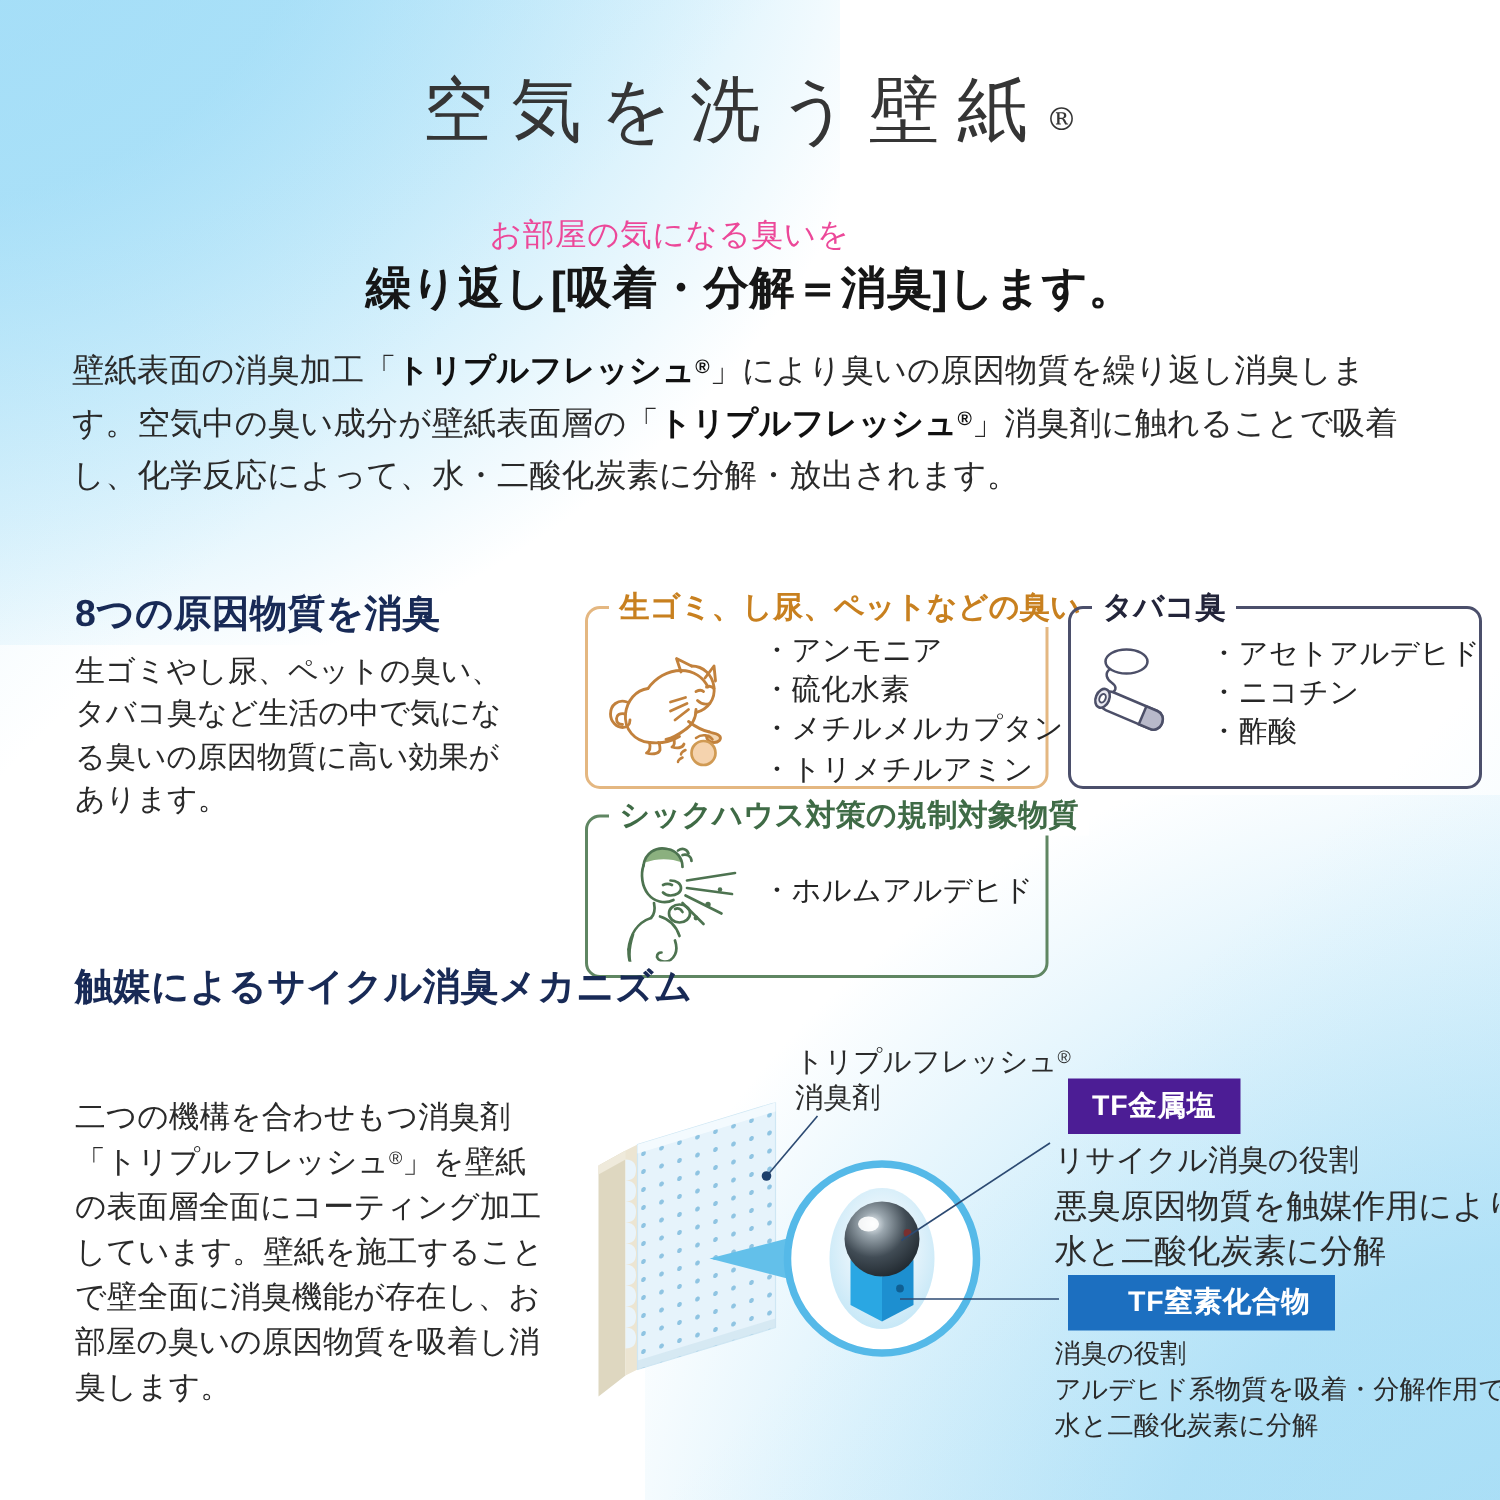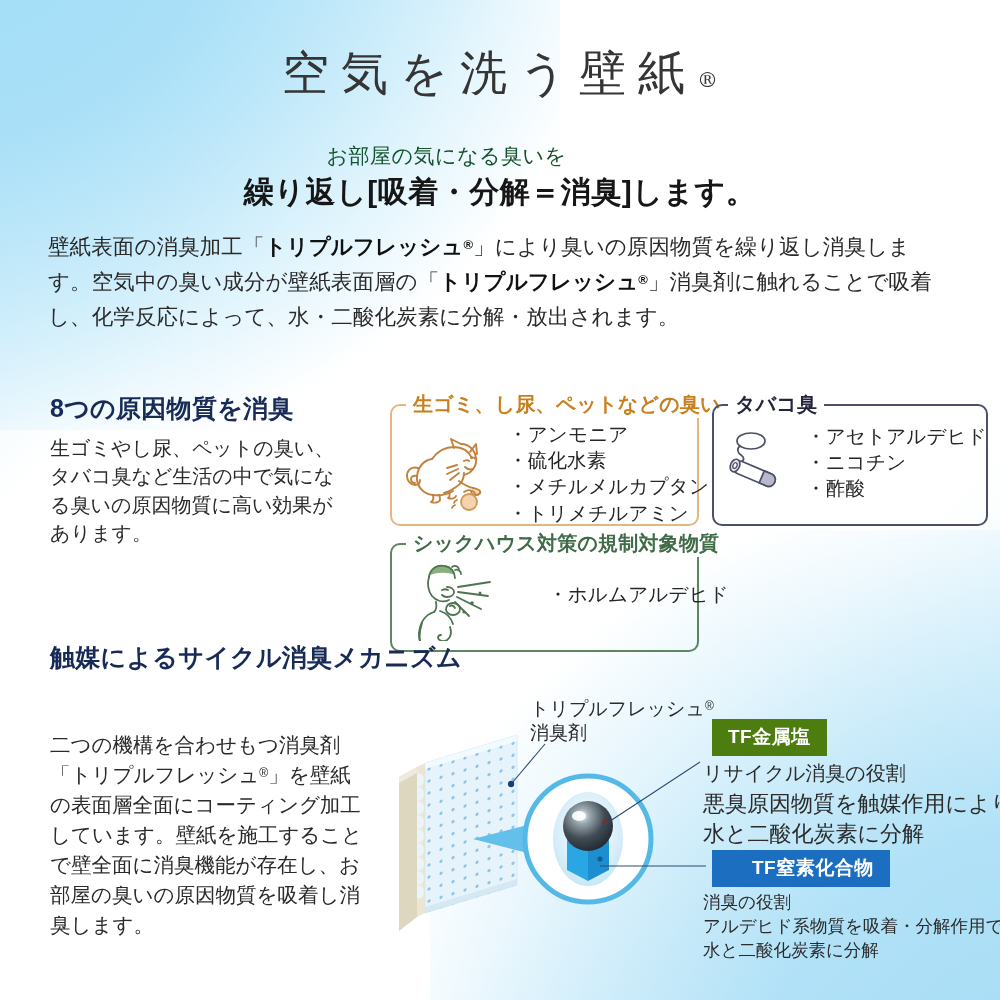--- a/index.html
+++ b/index.html
@@ -37,21 +37,21 @@
   .title{
     position:absolute;left:0;top:42px;width:1000px;text-align:center;
     font-family:"DejaVu Serif","Liberation Serif",serif;
     font-size:47px;letter-spacing:12px;color:#353535;font-weight:400;
     white-space:nowrap;
   }
   .title .reg{font-size:21px;letter-spacing:0;vertical-align:0.10em;}
 
   .sub1{
     position:absolute;left:0;top:142px;width:893px;text-align:center;
-    font-size:21px;color:#14532d;letter-spacing:0.5px;
+    font-size:21px;color:#ec4899;letter-spacing:0.5px;
   }
   .sub2{
     position:absolute;left:0;top:172px;width:1000px;text-align:center;
     font-size:30px;font-weight:bold;color:#161616;letter-spacing:0.5px;
   }
 
   .lead{
     position:absolute;left:48px;top:230px;width:904px;
     font-size:21.5px;line-height:1.62;color:#2a2a2a;letter-spacing:0.1px;
   }
@@ -87,21 +87,21 @@
   #box-pet .items{left:116px;top:15px;}
   #box-pet .art{left:10px;top:20px;}
 
   #box-tobacco{left:712px;top:404px;width:272px;height:118px;border:2px solid #4b4f6b;}
   #box-tobacco .legend{color:#23253a;}
   #box-tobacco .items{left:92px;top:17px;}
   #box-tobacco .art{left:6px;top:22px;}
 
   #box-sick{left:390px;top:543px;width:305px;height:105px;border:2px solid #5f8662;text-decoration:underline;}
   #box-sick .legend{color:#3f6b46;}
-  #box-sick .items{left:116px;top:36px;margin-left:40px;}
+  #box-sick .items{left:116px;top:36px;}
   #box-sick .art{left:14px;top:12px;}
 
   
   .sec2-head{
     position:absolute;left:50px;top:641px;
     font-size:25px;font-weight:bold;color:#182a56;letter-spacing:0.3px;
   }
   .sec2-body{
     position:absolute;left:50px;top:730px;width:320px;
     font-size:20.5px;line-height:1.46;color:#2a2a2a;
@@ -379,21 +379,21 @@
       <line x1="601" y1="827" x2="700" y2="762" class="leader" stroke="#2c4a72" stroke-width="1.1"></line>
 
       <line x1="600" y1="866" x2="706" y2="866" class="leader" stroke="#2c6ea8" stroke-width="1.1"></line>
     </svg>
 
     <div class="dlabel-tf" id="lbl-freshener">
       <div><span>トリプルフレッシュ</span><span class="reg">®</span></div>
       <div>消臭剤</div>
     </div>
 
-    <div class="badge" id="badge-metal" style="background: #4d7c0f;">TF金属塩</div>
+    <div class="badge" id="badge-metal" style="background: #4c1d95;">TF金属塩</div>
     <div class="dtext" id="txt-metal-1">リサイクル消臭の役割</div>
     <div class="dtext" id="txt-metal-2">
       <div>悪臭原因物質を触媒作用により</div>
       <div>水と二酸化炭素に分解</div>
     </div>
 
     <div class="badge" id="badge-nitro" style="background: rgb(28, 111, 192);">TF窒素化合物</div>
     <div class="dtext" id="txt-nitro-1">
       <div>消臭の役割</div>
       <div>アルデヒド系物質を吸着・分解作用で</div>

